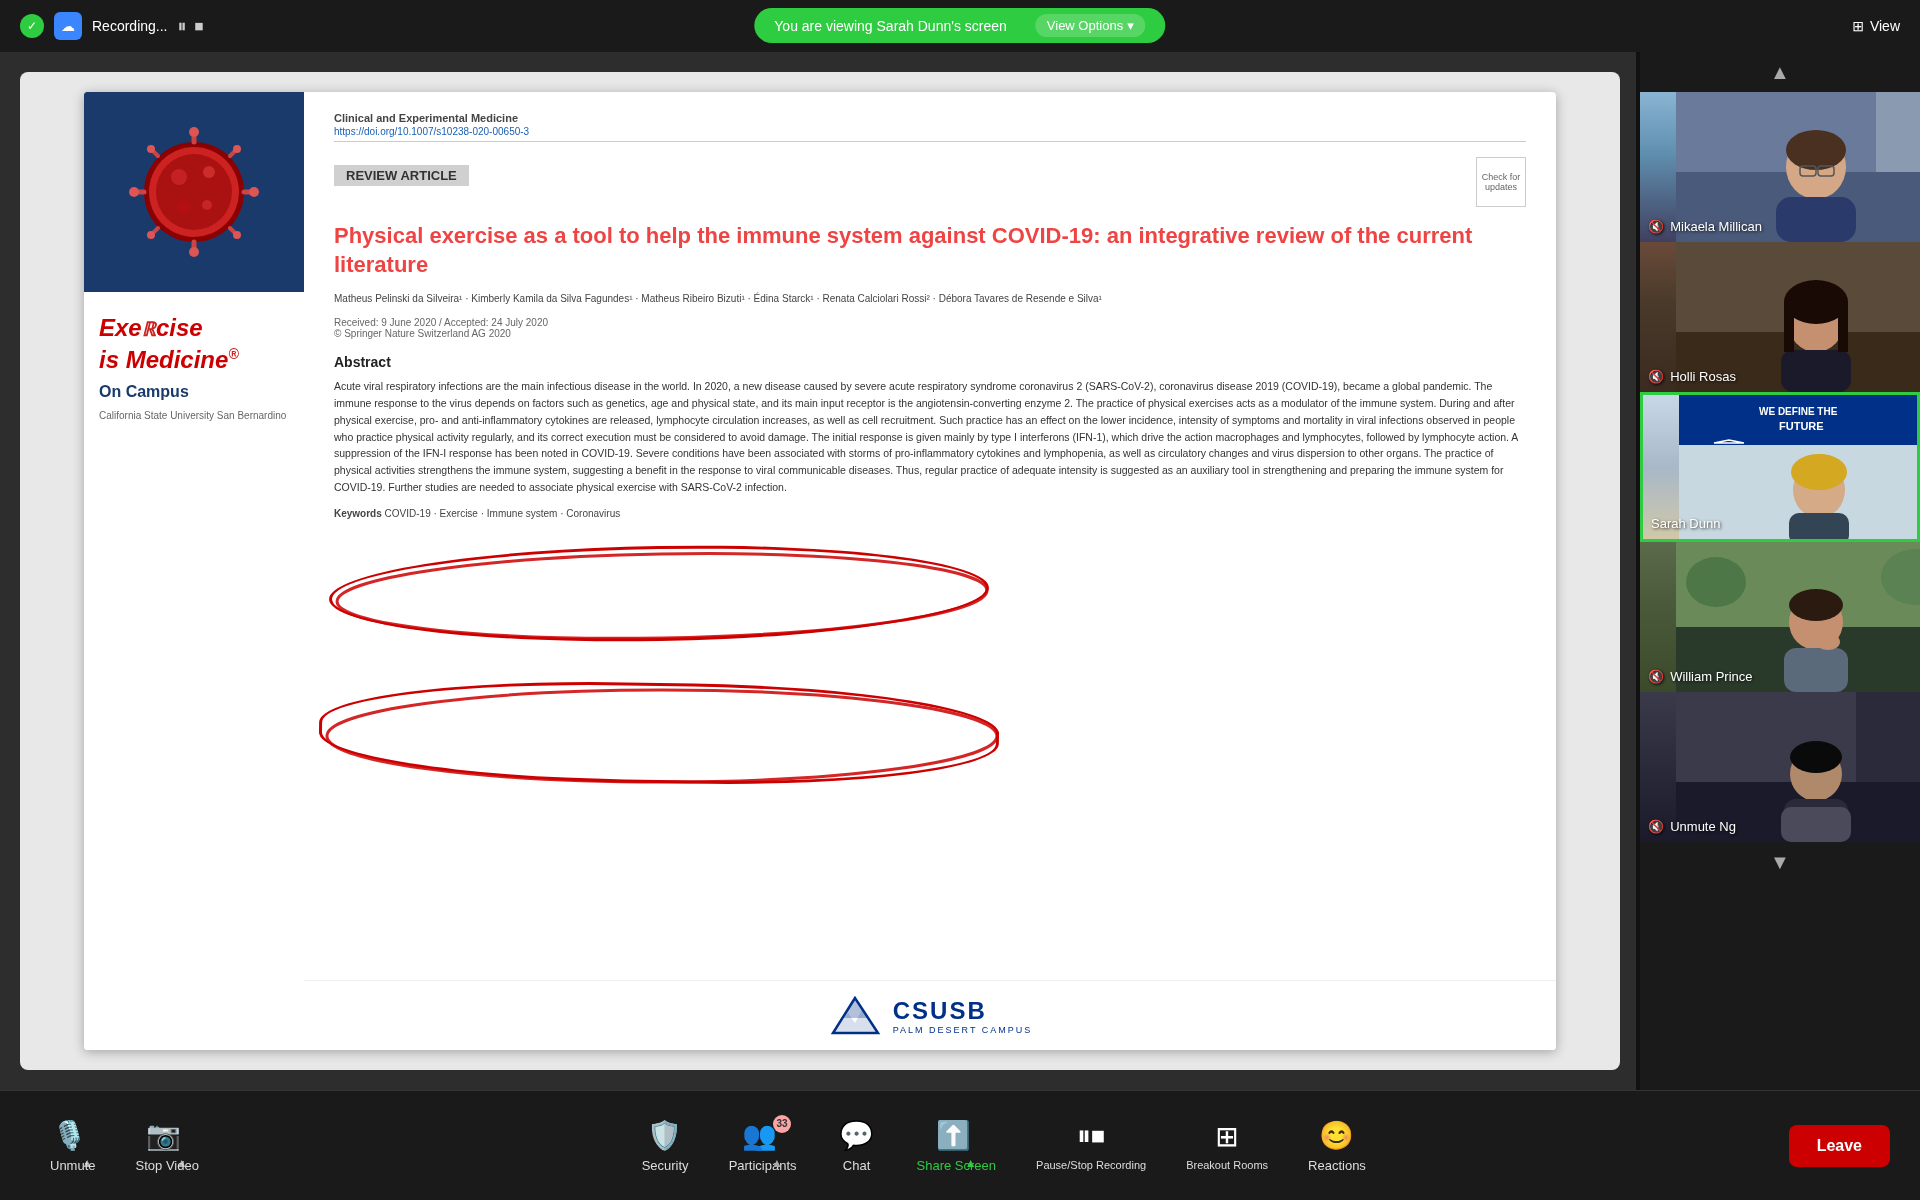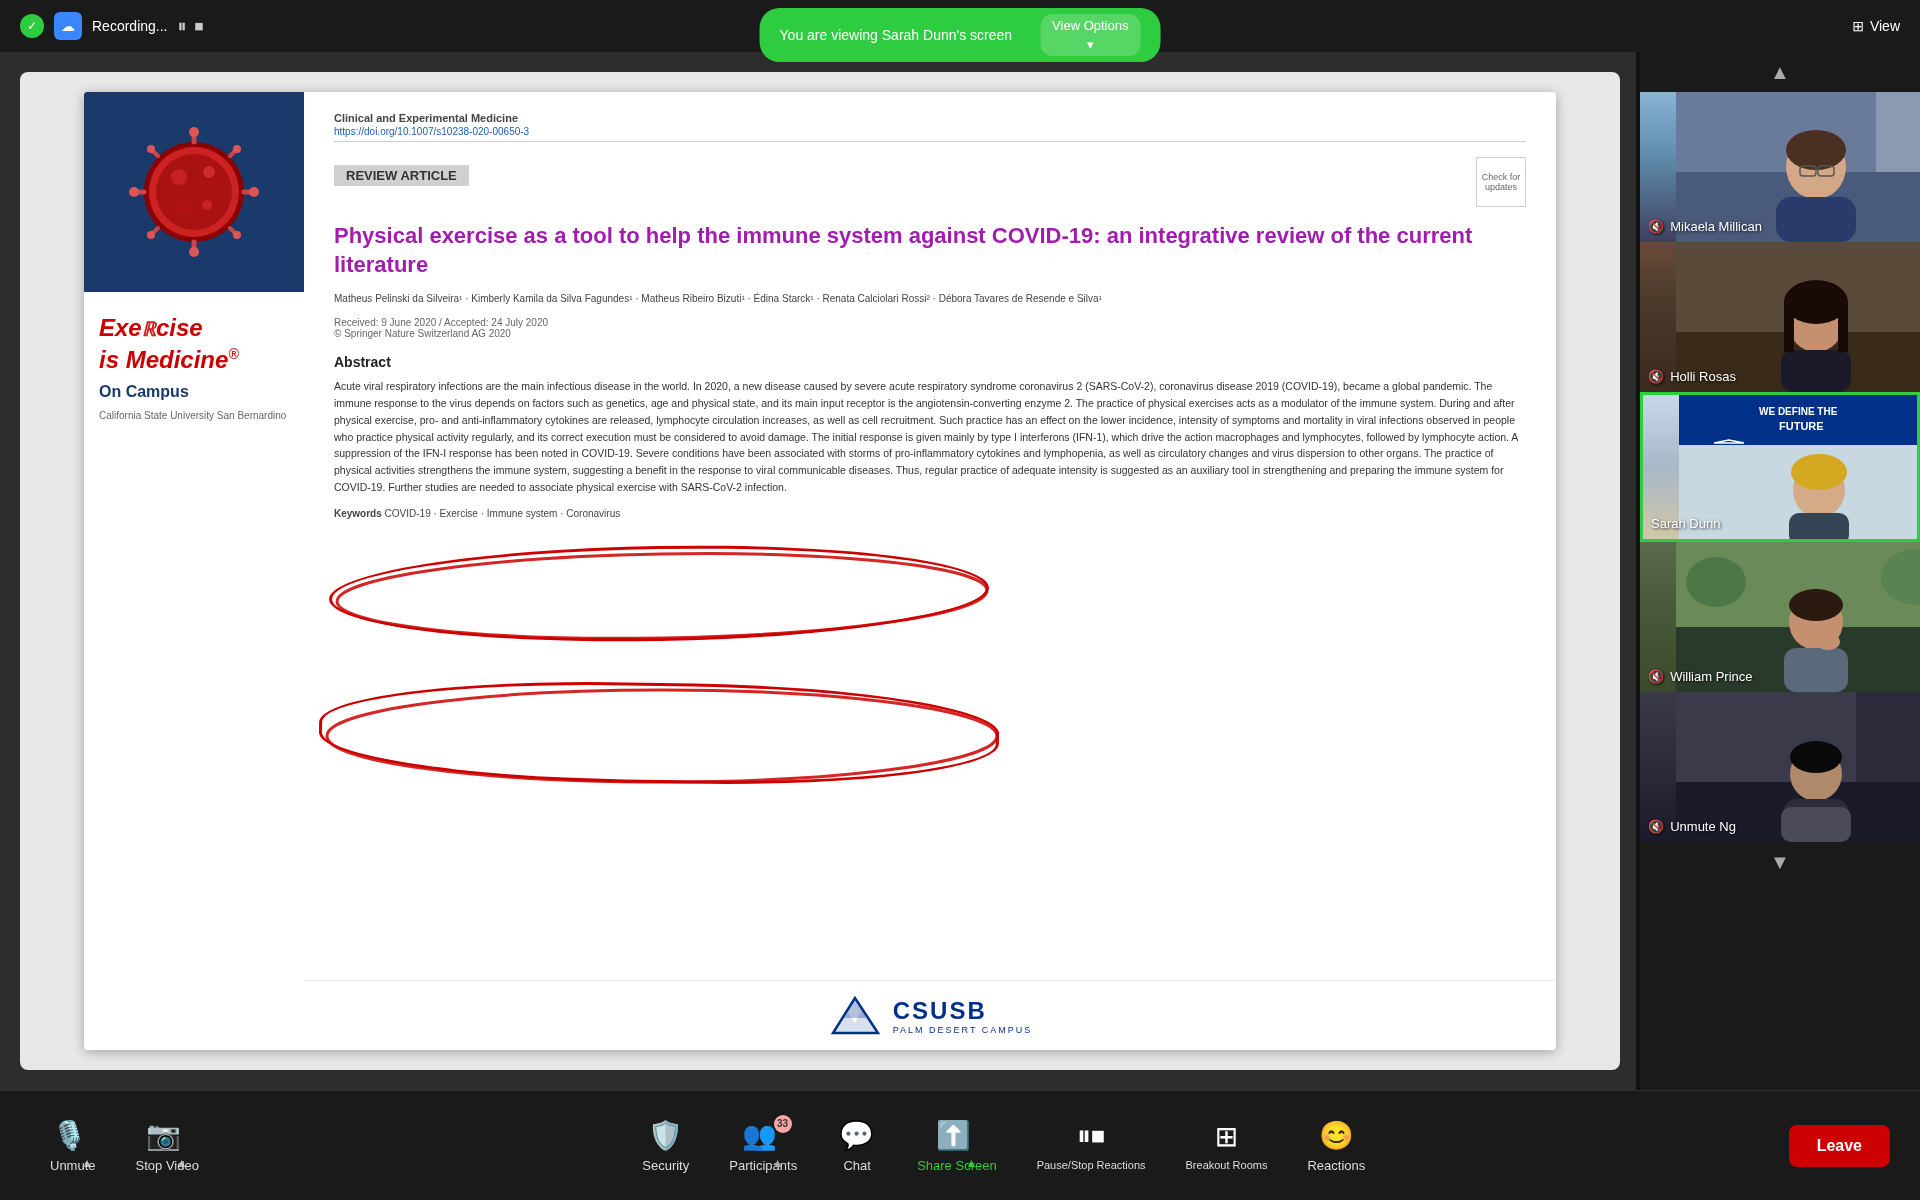--- a/index.html
+++ b/index.html
@@ -87,21 +87,20 @@
       background: rgba(255,255,255,0.2);
       border: none;
       color: white;
       padding: 4px 12px;
       border-radius: 12px;
       cursor: pointer;
       font-size: 13px;
       display: flex;
       align-items: center;
       gap: 4px;
-      flex-direction: column;
     }
 
     #view-btn {
       color: #fff;
       font-size: 14px;
       cursor: pointer;
       display: flex;
       align-items: center;
       gap: 6px;
     }
@@ -229,21 +228,21 @@
       display: inline-block;
       background: #d0d0d0;
       padding: 3px 12px;
       font-size: 13px;
       font-weight: bold;
       margin: 8px 0;
     }
 
     #paper-title {
       font-size: 22px;
-      color: #a21caf;
+      color: #ef4444;
       font-weight: bold;
       line-height: 1.3;
       margin: 15px 0 12px;
     }
 
     #authors {
       font-size: 10px;
       color: #444;
       line-height: 1.6;
       margin-bottom: 10px;
@@ -785,21 +784,21 @@
     <div class="toolbar-item">
       <div class="toolbar-item-with-arrow">
         <span class="toolbar-icon share-screen-icon">⬆️</span>
         <span class="toolbar-chevron" style="color:#2ecc40;">▲</span>
       </div>
       <span class="toolbar-label active-share">Share Screen</span>
     </div>
 
     <div class="toolbar-item">
       <span class="toolbar-icon">⏸⏹</span>
-      <span class="toolbar-label" style="font-size:11px;">Pause/Stop Reactions</span>
+      <span class="toolbar-label" style="font-size:11px;">Pause/Stop Recording</span>
     </div>
 
     <div class="toolbar-item">
       <span class="toolbar-icon">⊞</span>
       <span class="toolbar-label" style="font-size:11px;">Breakout Rooms</span>
     </div>
 
     <div class="toolbar-item">
       <span class="toolbar-icon">😊</span>
       <span class="toolbar-label">Reactions</span>

